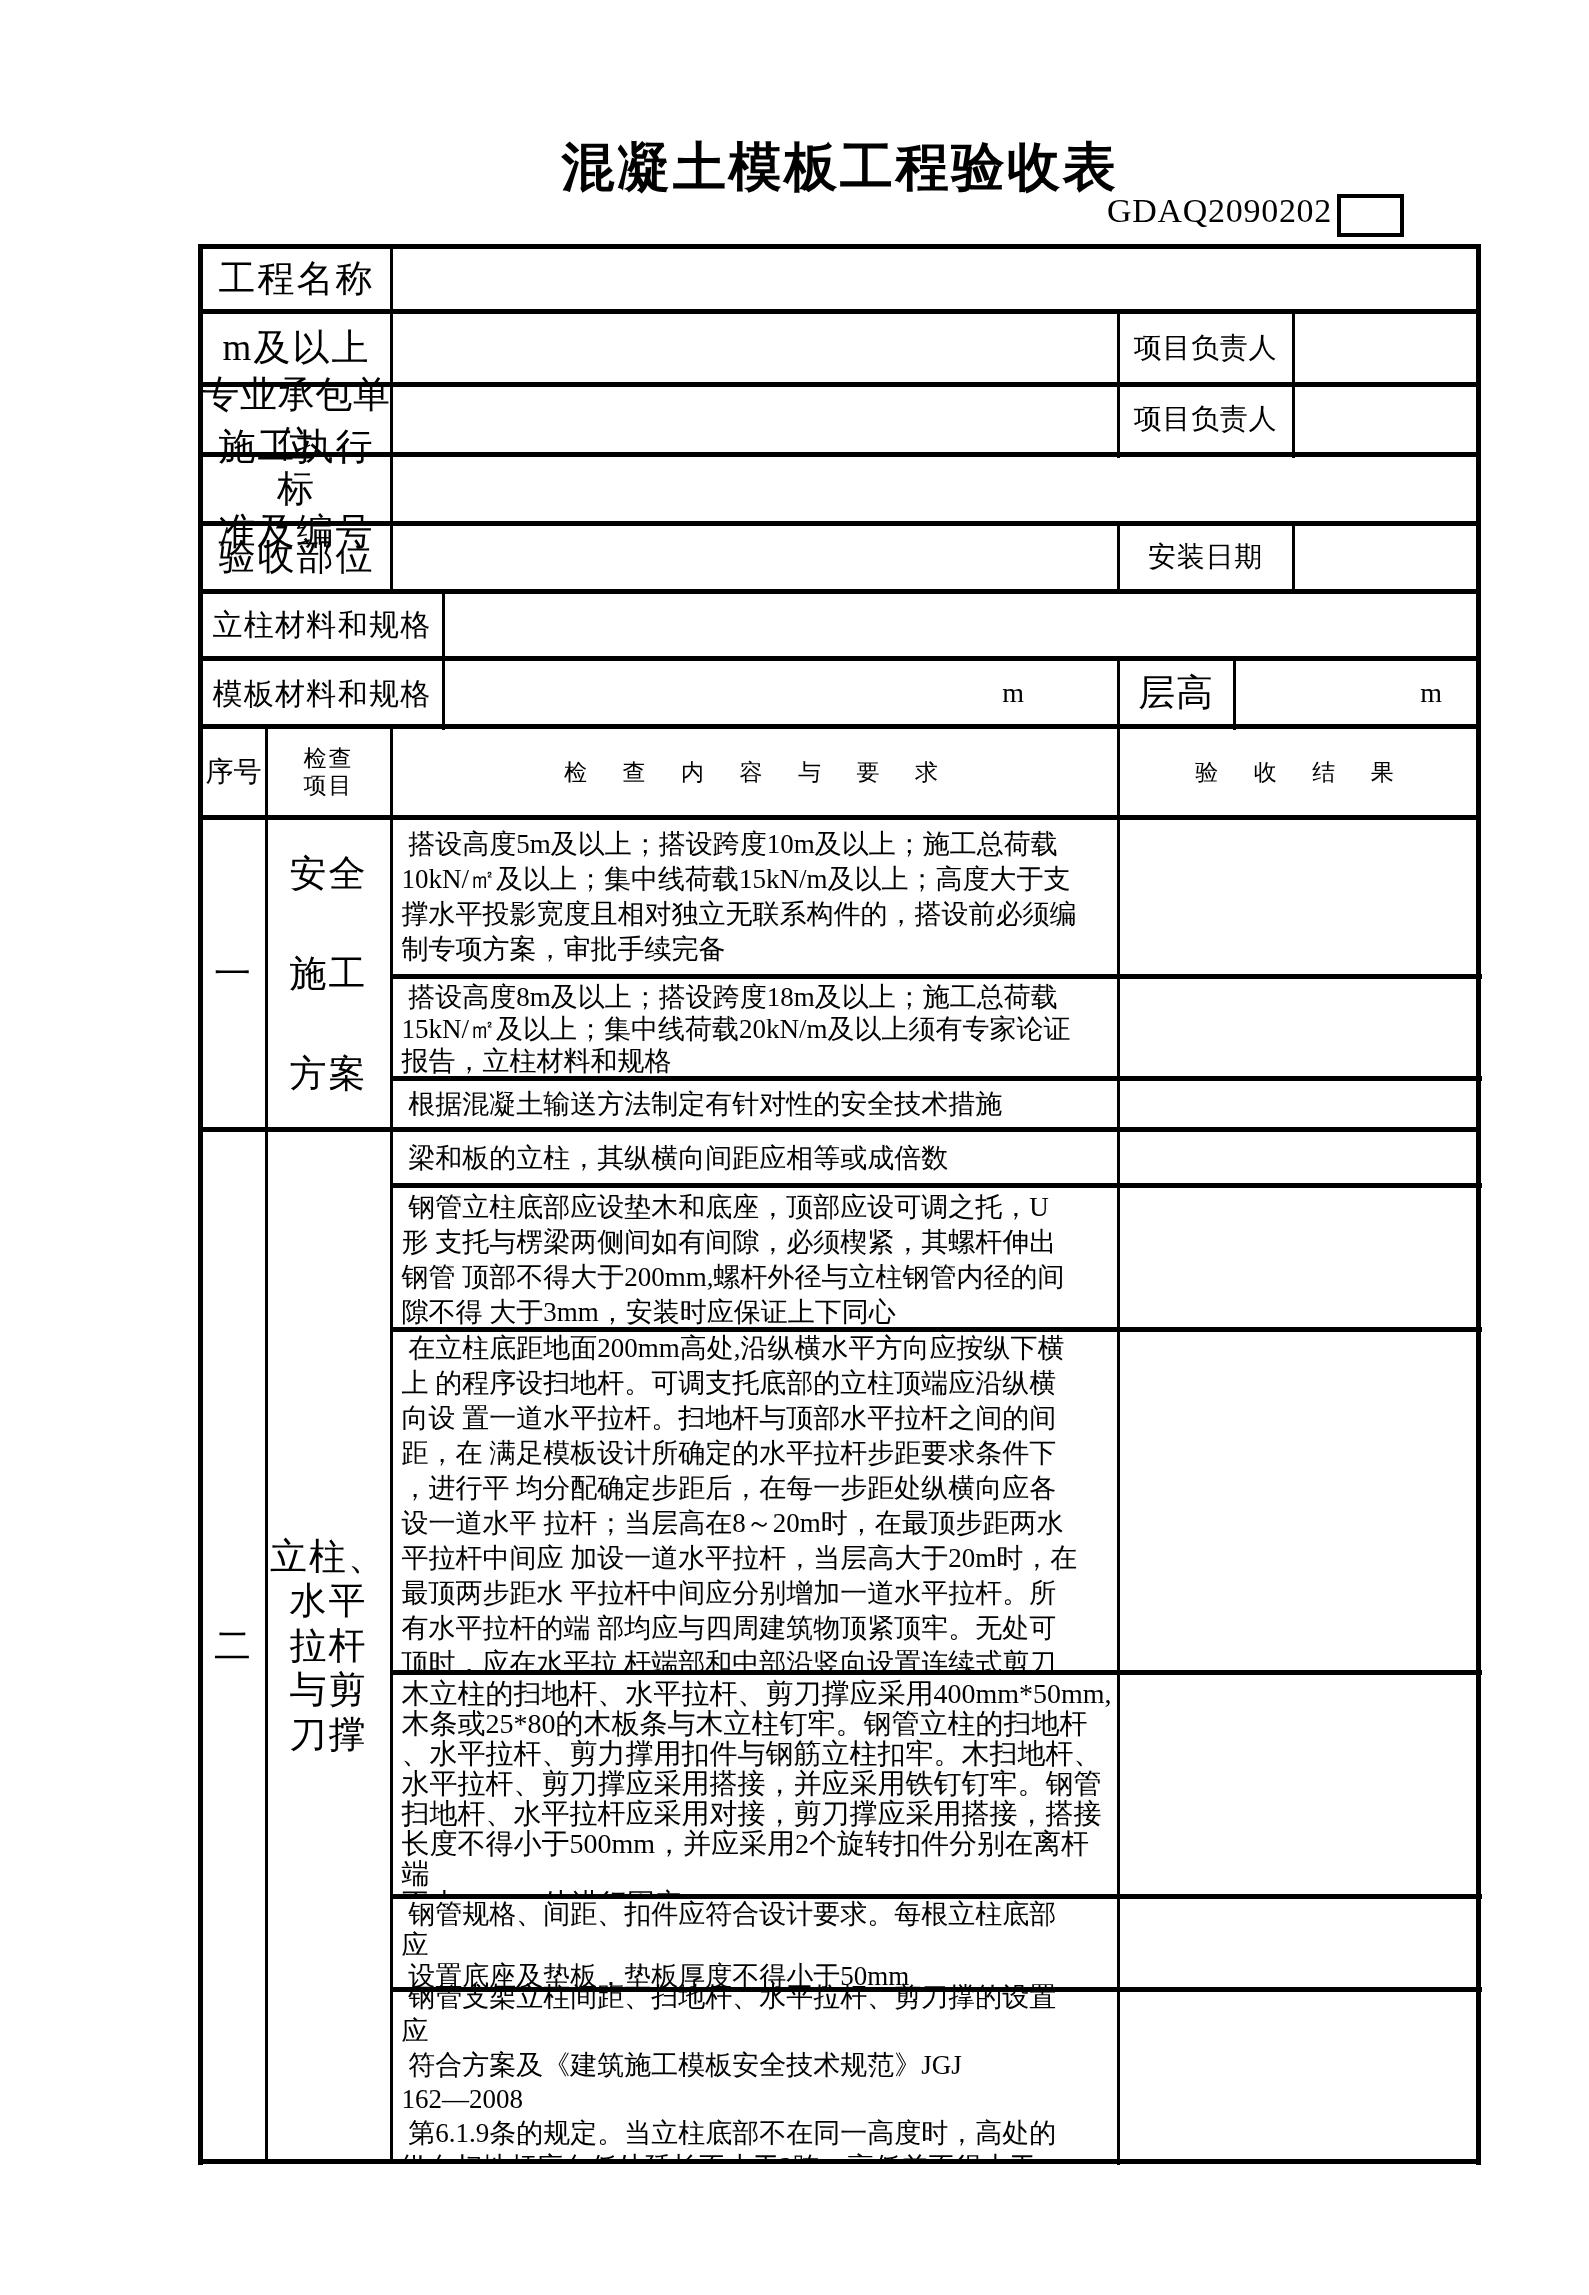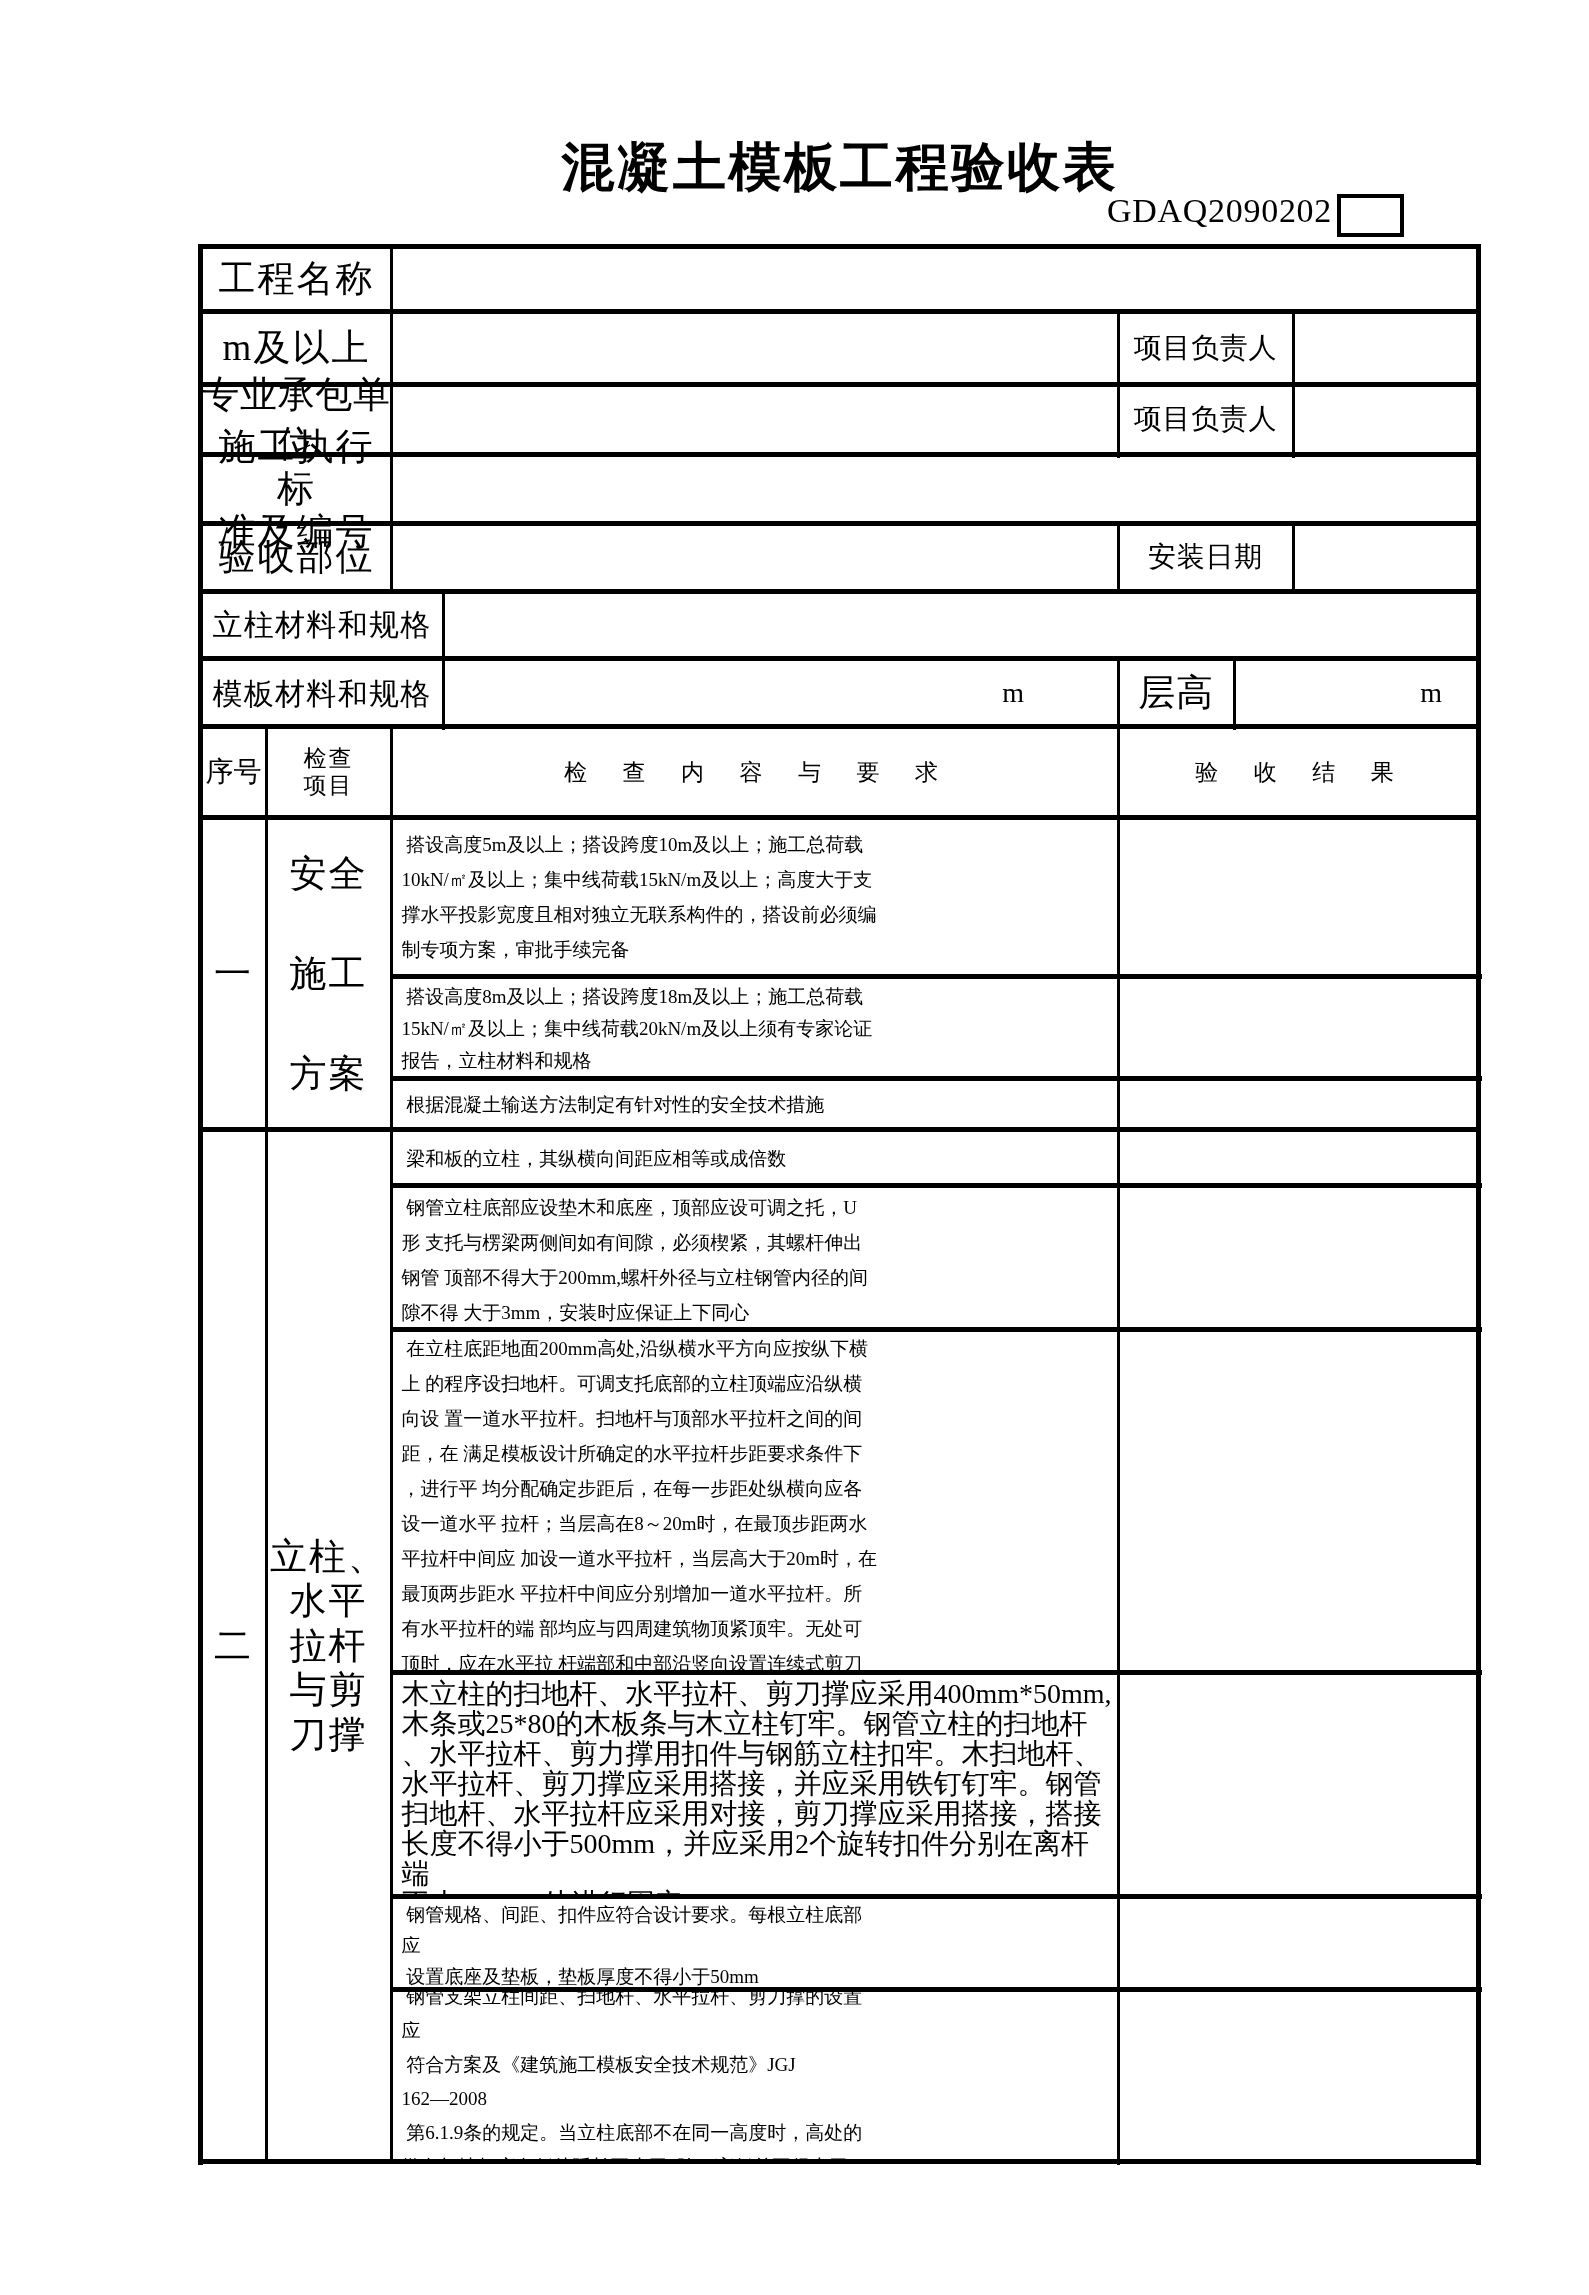--- a/index.html
+++ b/index.html
@@ -16,21 +16,21 @@
     text-align:right;font-size:34px;letter-spacing:0.7px;z-index:2;
   }
   .codebox{border:4.7px solid #000;z-index:2;background:#fff;}
   .lbl{
     display:flex;align-items:center;justify-content:center;text-align:center;
     font-size:37px;letter-spacing:2px;line-height:1.3;white-space:pre-wrap;z-index:2;
   }
   .lbl-sm{font-size:30px;letter-spacing:1.3px;}
   .hdr{font-size:23px;}
   .content{
-    font-size:19px;line-height:35px;white-space:pre-wrap;z-index:2;
+    font-size:27px;line-height:35px;white-space:pre-wrap;z-index:2;
     overflow:hidden;padding:0 5.4px 0 9.4px;text-align:left;
   }
   .vcenter{display:flex;align-items:center;overflow:visible;}
   .unitcell{display:flex;align-items:center;justify-content:flex-end;font-size:28px;z-index:2;}
   .empty{z-index:1;}
   .hl{position:absolute;background:#000;height:5.4px;z-index:6;}
   .vl{position:absolute;background:#000;width:3.4px;z-index:6;}
   .vl.outer{width:5.4px;}
 </style>
 </head>

